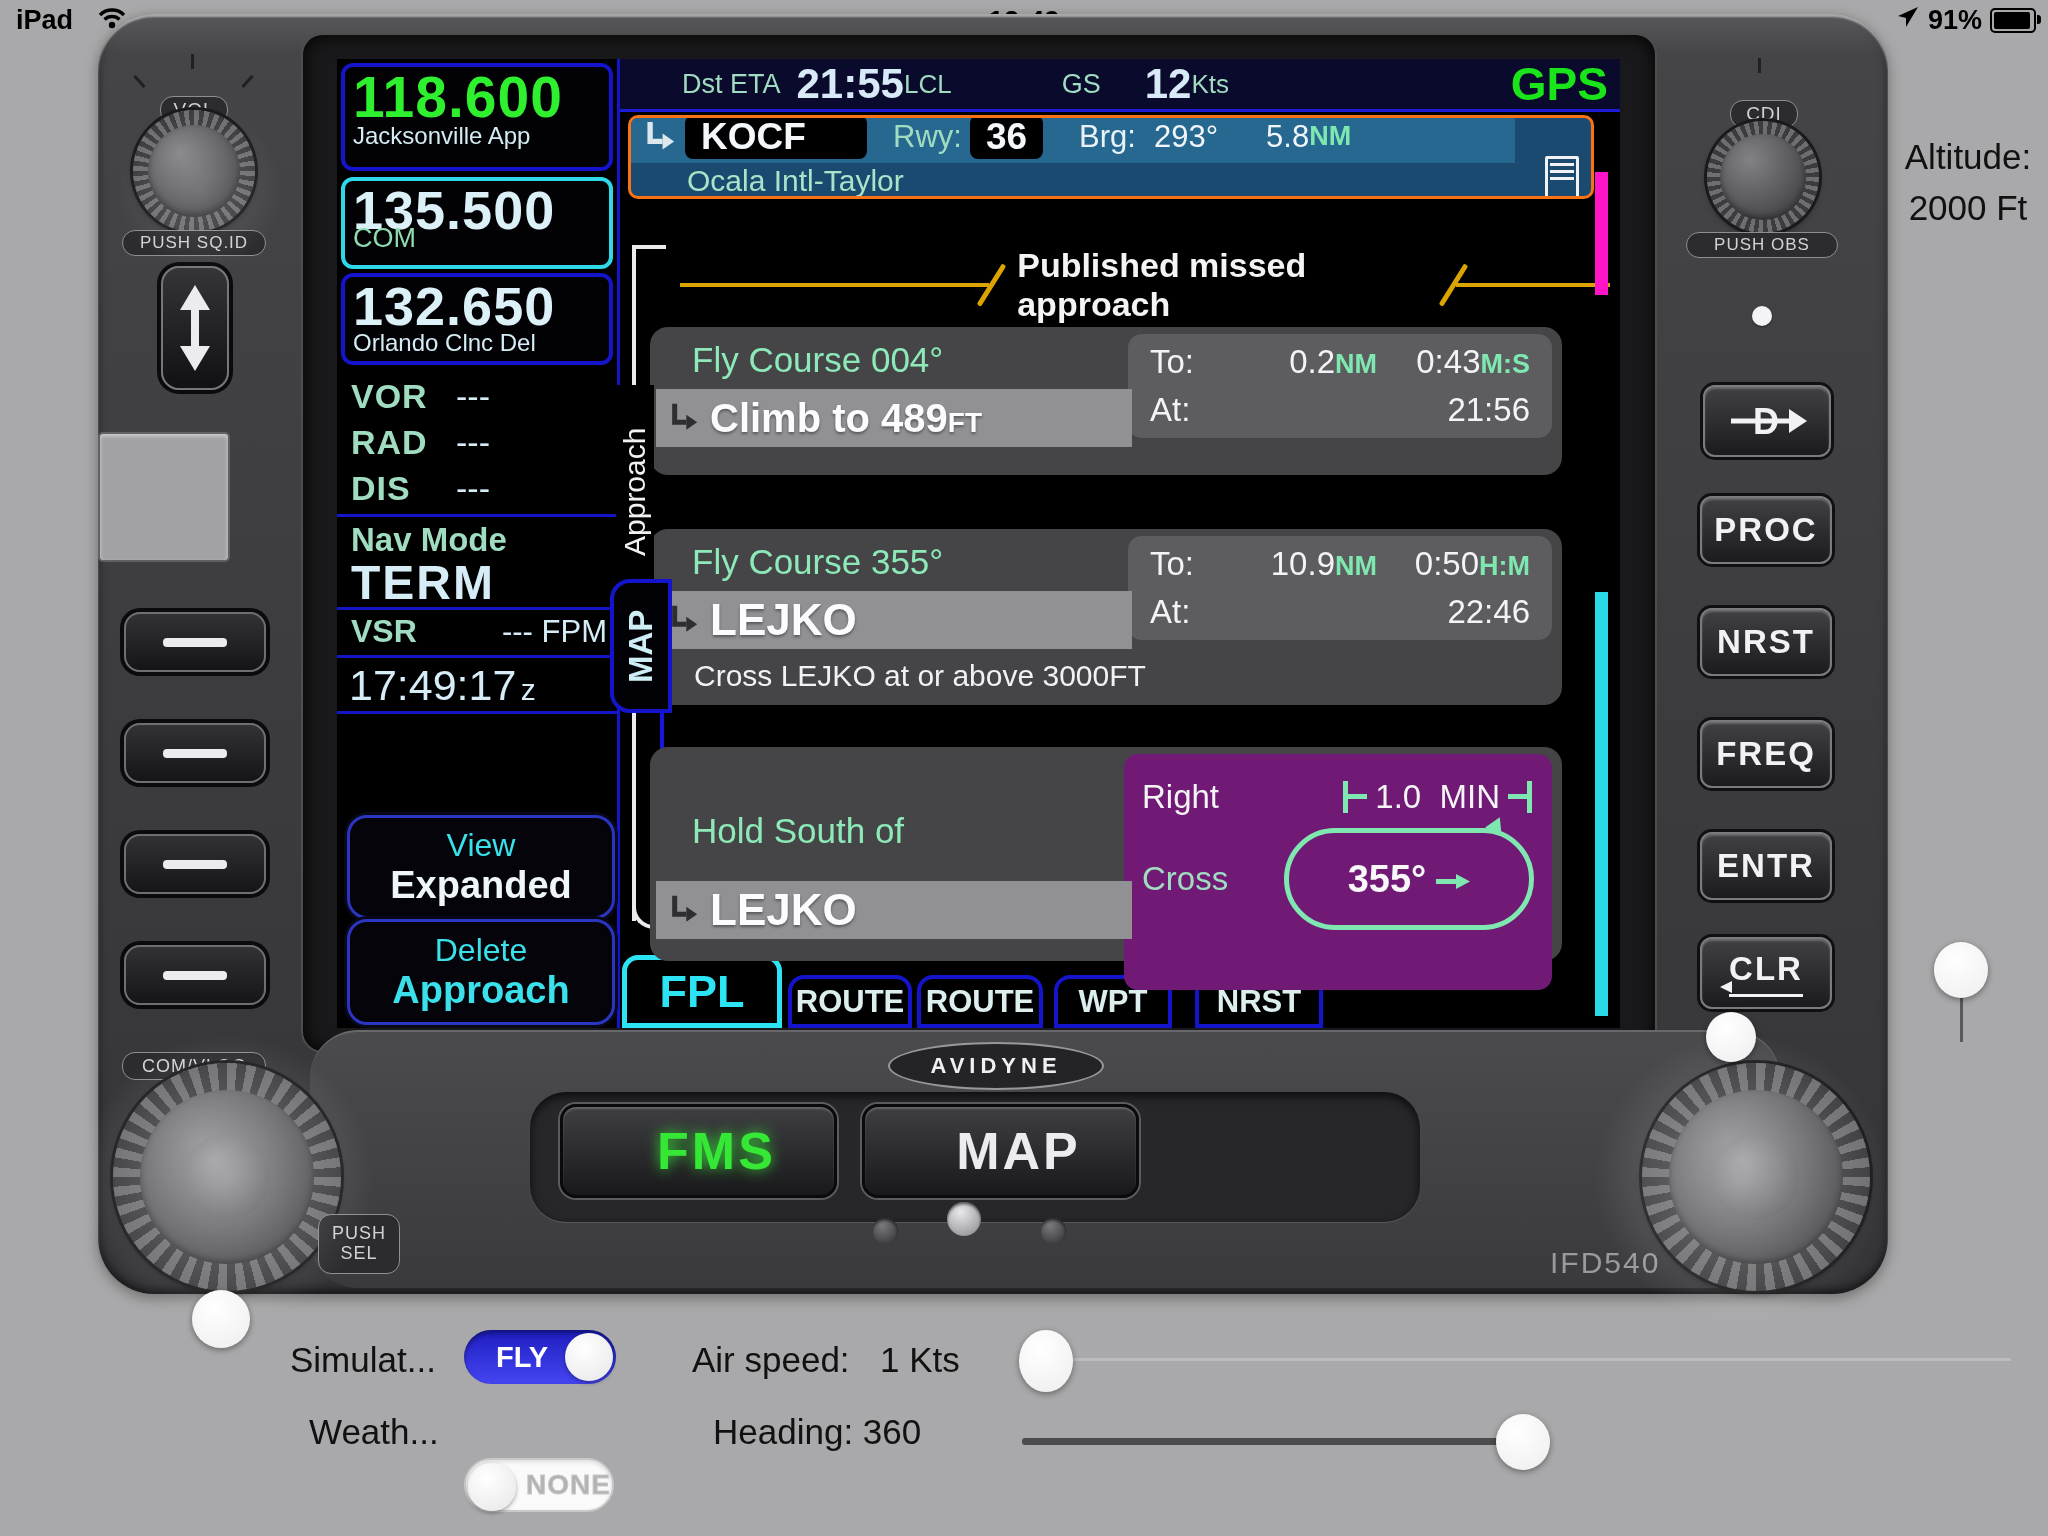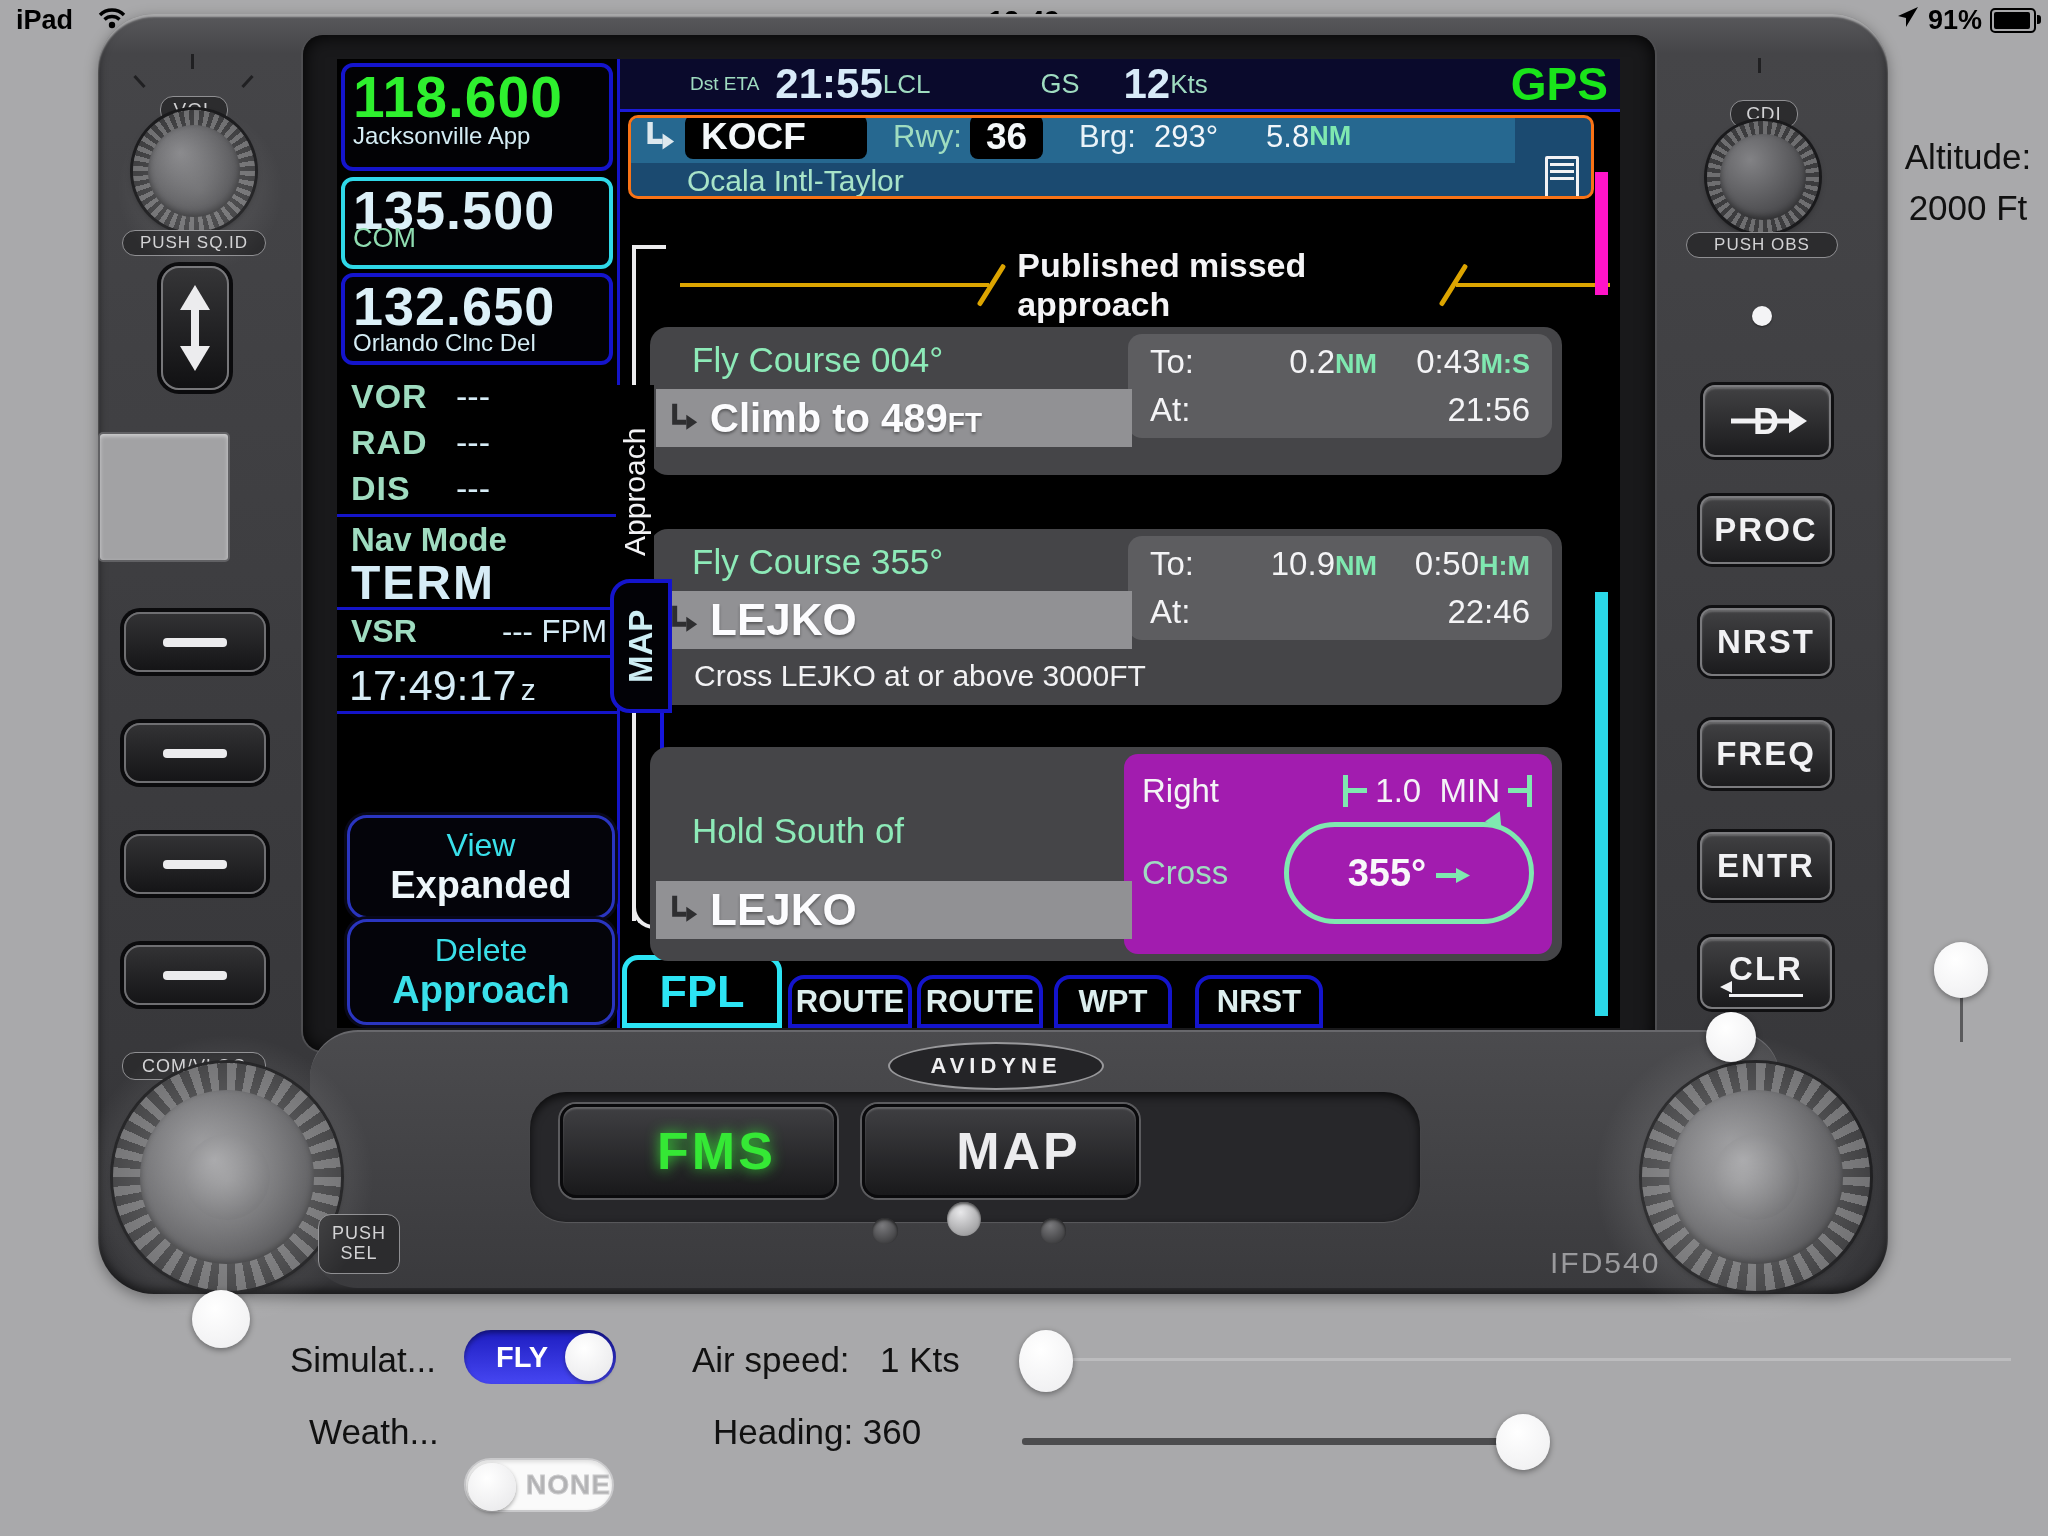--- a/index.html
+++ b/index.html
@@ -107,21 +107,21 @@
   .leg-title{left:42px;top:13px;font-size:35px;color:#8deab8;}
   .tobox{right:10px;top:7px;width:424px;height:104px;background:#5d5d60;border-radius:14px;
     display:grid;grid-template-columns:74px 1fr 1fr;align-items:center;padding:4px 22px;box-sizing:border-box;
     color:#f4f4f6;font-size:33px;}
   .tr{justify-self:end;}
   .unit{color:#7fe8b0;font-size:27px;font-weight:bold;}
   .wptbar{left:6px;width:476px;height:58px;background:#919194;display:flex;align-items:center;padding-left:12px;box-sizing:border-box;}
   .wpt{font-size:44px;font-weight:bold;color:#fcfcfe;text-shadow:0 2px 3px rgba(0,0,0,.4);margin-left:12px;}
   .legnote{left:44px;top:130px;font-size:30px;color:#f2f2f4;}
 
-  .holdbox{right:10px;top:7px;width:428px;height:200px;background:#a21caf;border-radius:14px;padding:6px 18px;box-sizing:border-box;}
+  .holdbox{right:10px;top:7px;width:428px;height:236px;background:#701a75;border-radius:14px;padding:12px 18px;box-sizing:border-box;}
   .holdrow{display:flex;align-items:center;}
   .racetrack{width:240px;height:92px;border:5px solid #7fe8b0;border-radius:52px;display:flex;align-items:center;justify-content:center;gap:10px;color:#f8f8fa;font-size:38px;font-weight:bold;position:relative;margin-left:auto;}
   .rt-head{position:absolute;top:-13px;right:24px;width:0;height:0;border-left:16px solid #7fe8b0;border-top:9px solid transparent;border-bottom:9px solid transparent;transform:rotate(55deg);}
 
   .tab{position:absolute;background:#000;border-radius:16px 16px 0 0;display:flex;align-items:center;justify-content:center;font-weight:bold;box-sizing:border-box;}
   .tab.on{border:5px solid #2ce4f4;color:#2ce4f4;font-size:45px;}
   .tab.off{border:4px solid #1414cc;color:#dceeee;font-size:31px;}
 
   .sbar{width:13px;}
 
@@ -242,21 +242,21 @@
     <div class="abs bigbtn on" style="left:462px;top:1090px;">FMS</div>
     <div class="abs bigbtn" style="left:764px;top:1090px;">MAP</div>
     <div class="abs dot" style="left:774px;top:1204px;width:26px;height:26px;"></div>
     <div class="abs dot lit" style="left:849px;top:1188px;width:34px;height:34px;"></div>
     <div class="abs dot" style="left:942px;top:1204px;width:26px;height:26px;"></div>
     <div class="abs model" style="left:1452px;top:1232px;">IFD540</div>
 
     <div class="abs screen">
 
       <div class="abs topbar">
-        <span class="gl" style="font-size:19px;margin-left:8px;">Dst ETA</span>
+        <span class="gl" style="font-size:27px;">Dst ETA</span>
         <span class="t-big" style="margin-left:16px;">21:55</span>
         <span class="gl" style="font-size:26px;">LCL</span>
         <span class="gl" style="font-size:27px;margin-left:110px;">GS</span>
         <span class="t-big" style="margin-left:44px;">12</span>
         <span class="gl" style="font-size:26px;">Kts</span>
         <span class="gps">GPS</span>
       </div>
 
       <div class="abs lpanel">
         <div class="abs fbox" style="top:4px;height:108px;">

